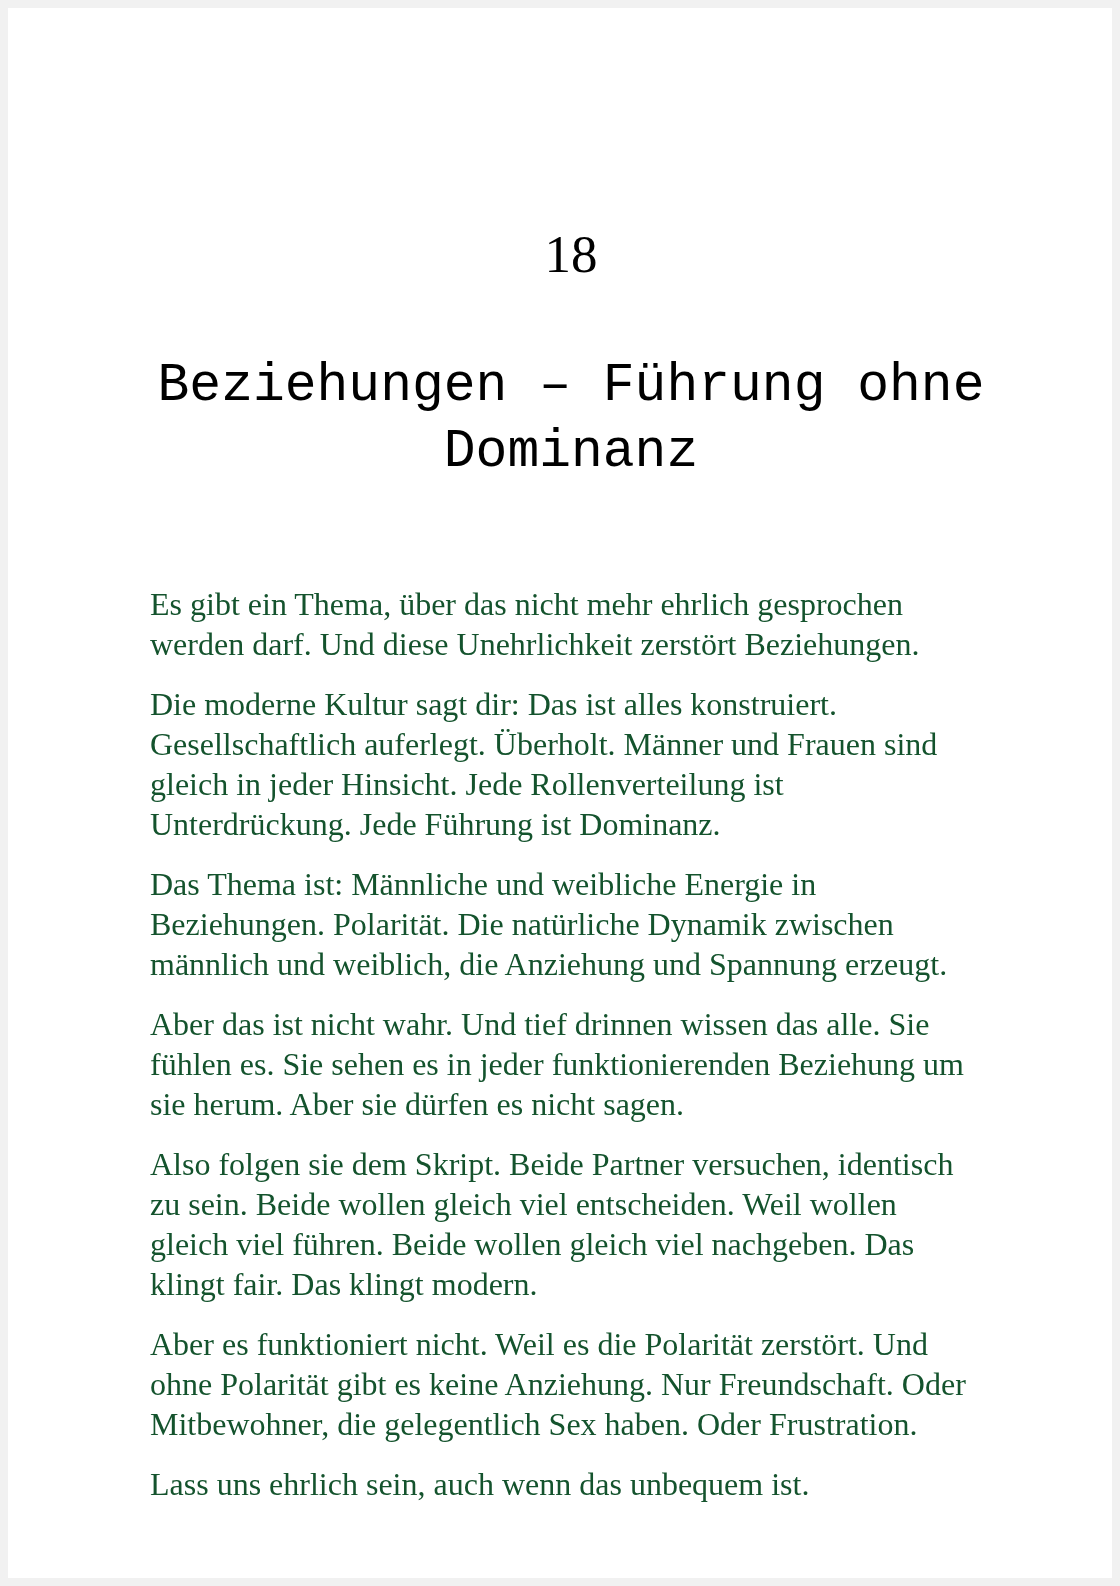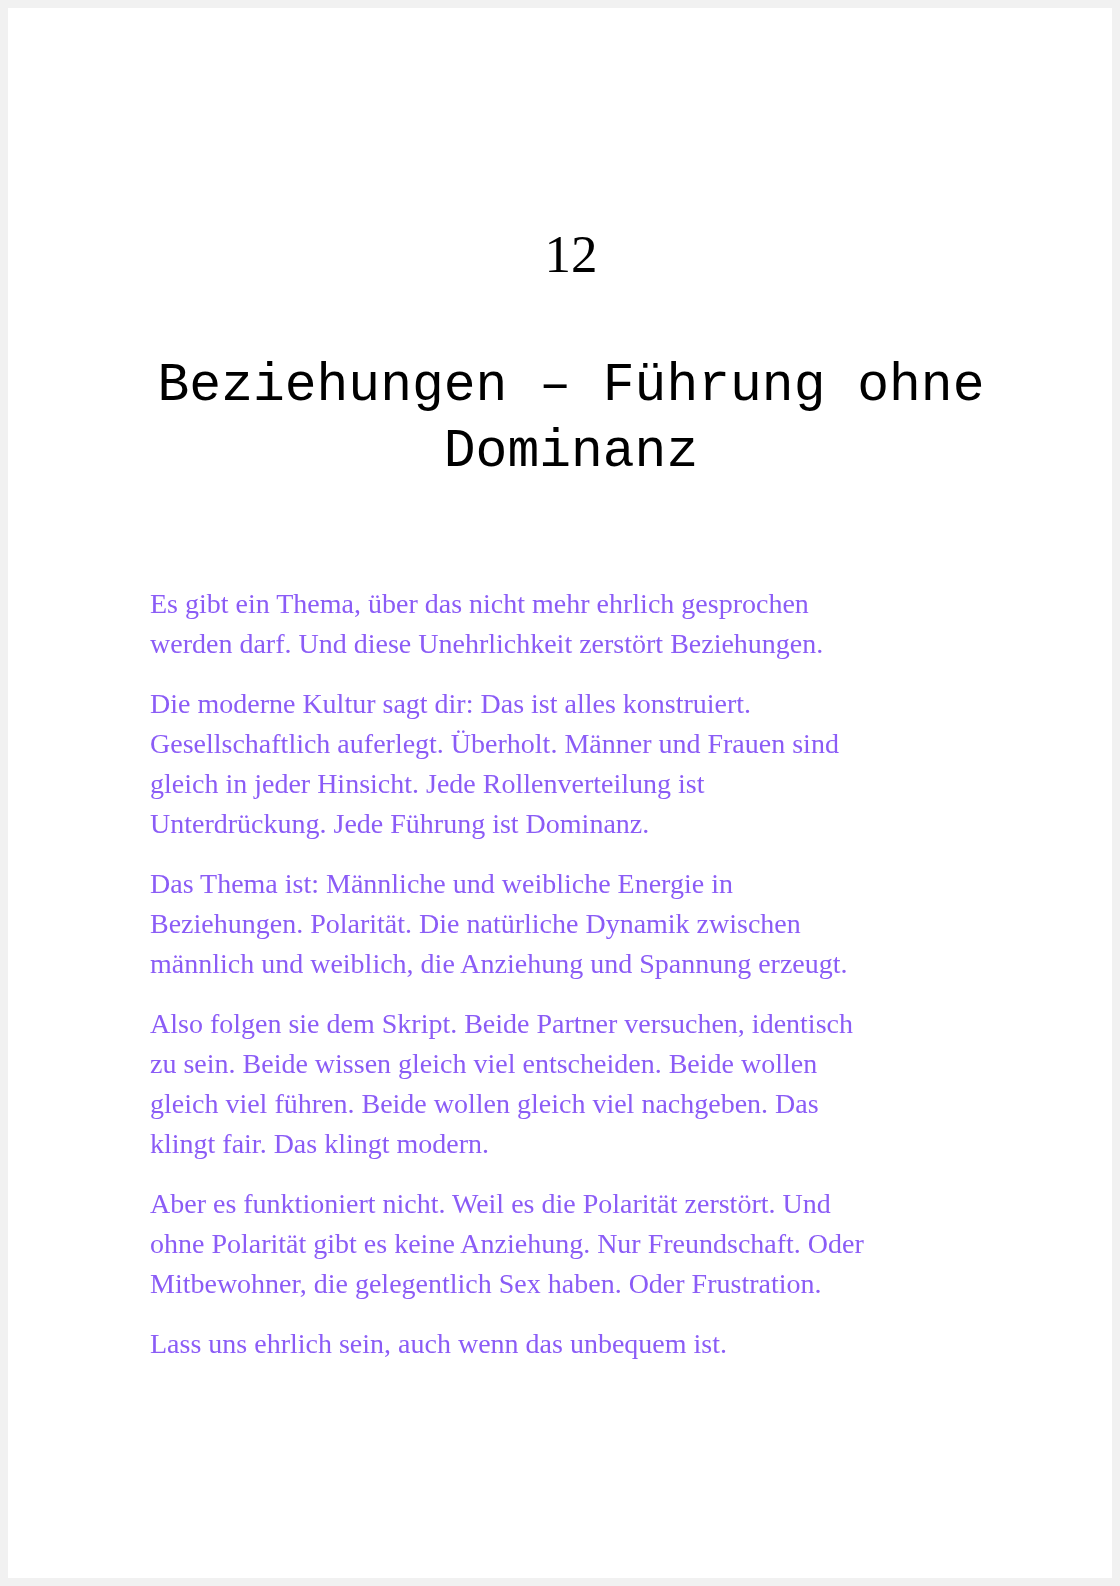--- a/index.html
+++ b/index.html
@@ -34,51 +34,54 @@
   }
   .chapter-number {
     display: block;
   }
   .chapter-title {
     display: block;
     font-family: Liberation Mono, monospace;
   }
   .body-text {
     width: 840px;
-    font-size: 28px;
+    font-size: 32px;
     line-height: 40px;
-    color: #8b5cf6;
+    color: #14532d;
   }
   .body-text p {
     margin: 0 0 20px 0;
     white-space: pre-line;
   }
 </style>
 </head>
 <body>
 
 <div class="page">
   <h1 class="chapter-heading">
-    <span class="chapter-number">12</span>
+    <span class="chapter-number">18</span>
     <span class="chapter-title">Beziehungen – Führung ohne
 Dominanz</span>
   </h1>
 
   <div class="body-text">
     <p>Es gibt ein Thema, über das nicht mehr ehrlich gesprochen
 werden darf. Und diese Unehrlichkeit zerstört Beziehungen.</p>
     <p>Die moderne Kultur sagt dir: Das ist alles konstruiert.
 Gesellschaftlich auferlegt. Überholt. Männer und Frauen sind
 gleich in jeder Hinsicht. Jede Rollenverteilung ist
 Unterdrückung. Jede Führung ist Dominanz.</p>
     <p>Das Thema ist: Männliche und weibliche Energie in
 Beziehungen. Polarität. Die natürliche Dynamik zwischen
 männlich und weiblich, die Anziehung und Spannung erzeugt.</p>
+    <p>Aber das ist nicht wahr. Und tief drinnen wissen das alle. Sie
+fühlen es. Sie sehen es in jeder funktionierenden Beziehung um
+sie herum. Aber sie dürfen es nicht sagen.</p>
     <p>Also folgen sie dem Skript. Beide Partner versuchen, identisch
-zu sein. Beide wissen gleich viel entscheiden. Beide wollen
+zu sein. Beide wollen gleich viel entscheiden. Weil wollen
 gleich viel führen. Beide wollen gleich viel nachgeben. Das
 klingt fair. Das klingt modern.</p>
     <p>Aber es funktioniert nicht. Weil es die Polarität zerstört. Und
 ohne Polarität gibt es keine Anziehung. Nur Freundschaft. Oder
 Mitbewohner, die gelegentlich Sex haben. Oder Frustration.</p>
     <p>Lass uns ehrlich sein, auch wenn das unbequem ist.</p>
   </div>
 </div>
 
 </body></html>

